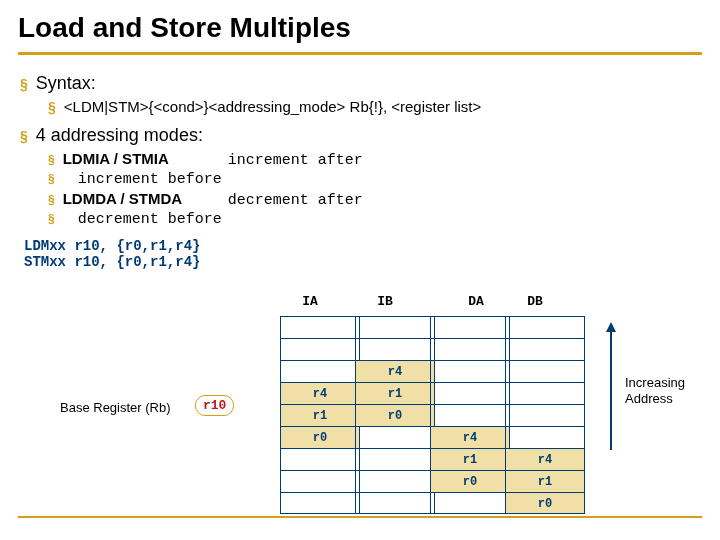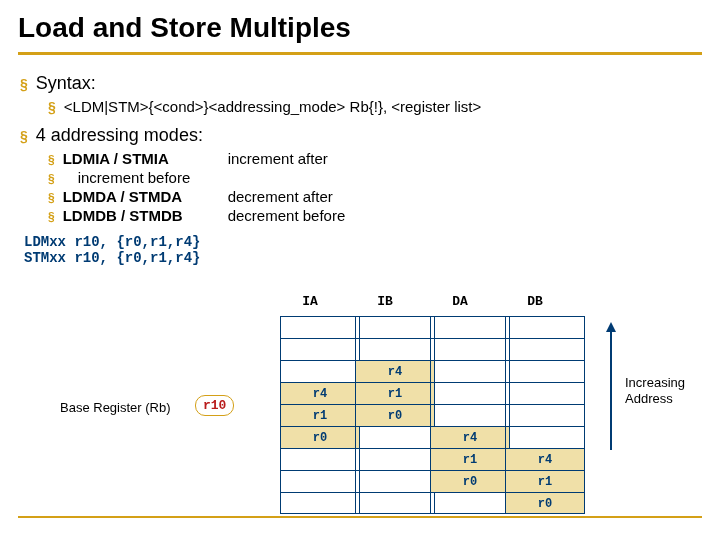--- a/index.html
+++ b/index.html
@@ -41,21 +41,21 @@
   .sub { margin-left: 28px; margin-top: 4px; }
   .b2 { font-size: 15px; }
   .modes { margin-left: 28px; margin-top: 4px; }
   .mode-row {
     display: flex;
     align-items: baseline;
     margin-top: 2px;
   }
   .mode-row .sq { font-size: 12px; }
   .mode-name { font-weight: bold; font-size: 15px; min-width: 150px; }
-  .mode-desc { font-size: 15px; margin-left: 15px; }
+  .mode-desc { font-size: 15px; margin-left: 15px; font-family: Liberation Mono, monospace; }
 
   .code-block {
     font-family: "Courier New", monospace;
     font-weight: bold;
     font-size: 14px;
     color: #003b73;
     margin-top: 10px;
     margin-left: 4px;
   }
   .base-reg {
@@ -179,39 +179,38 @@
       <span class="sq">§</span>
       <span class="mode-desc">increment before</span>
     </div>
     <div class="mode-row">
       <span class="sq">§</span>
       <span class="mode-name">LDMDA / STMDA</span>
       <span class="mode-desc">decrement after</span>
     </div>
     <div class="mode-row">
       <span class="sq">§</span>
-      <span class="mode-name">LDMDB / STMDB</span>
       <span class="mode-desc">decrement before</span>
     </div>
   </div>
 
   <div class="code-block">
     <div>LDMxx r10, {r0,r1,r4}</div>
     <div>STMxx r10, {r0,r1,r4}</div>
   </div>
 
 </div>
 
 <div class="base-reg">Base Register (Rb)</div>
 <div class="r10-box">r10</div>
 
 <div class="diagram">
   <div class="col-header" style="left:0">IA</div>
   <div class="col-header" style="left:75px">IB</div>
-  <div class="col-header" style="left:150px">DA</div>
+  <div class="col-header" style="left:166px">DA</div>
   <div class="col-header" style="left:225px">DB</div>
 
   <div class="stack" id="stack-ia" style="left:0">
       <div class="cell"></div>
       <div class="cell"></div>
       <div class="cell"></div>
       <div class="cell filled">r4</div>
       <div class="cell filled">r1</div>
       <div class="cell filled">r0</div>
       <div class="cell"></div>

